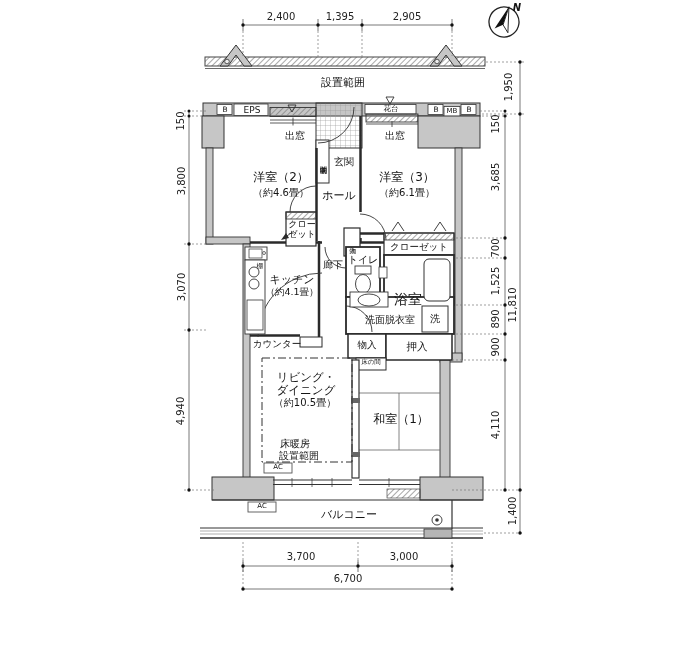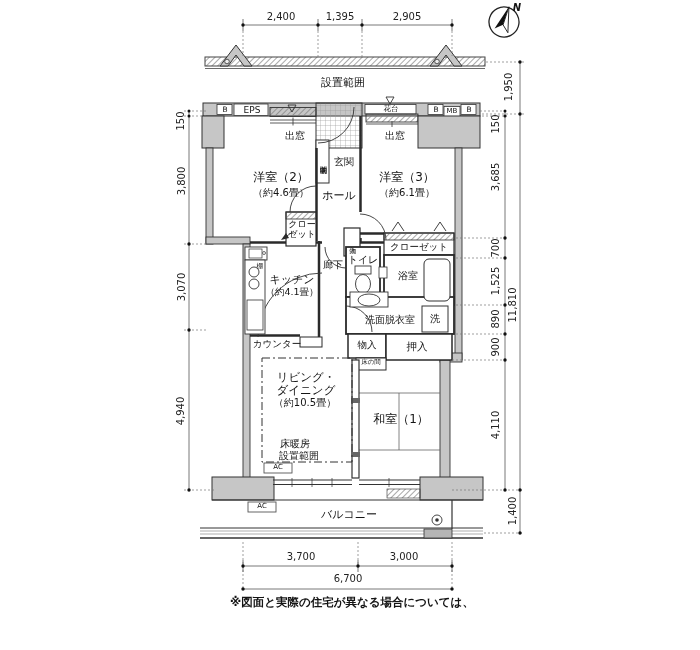--- a/index.html
+++ b/index.html
@@ -273,21 +273,21 @@
 <div class="lb" style="left:407px;top:193px;font-size:10px;">（約6.1畳）</div>
 
 <div class="lb wrap" style="left:302px;top:229px;font-size:9px;width:30px;">クローゼット</div>
 <div class="lb vert" style="left:259px;top:257px;font-size:6.5px;">棚</div>
 <div class="lb" style="left:292px;top:280px;font-size:11px;text-align:right;">キッチン</div>
 <div class="lb" style="left:292px;top:292px;font-size:9.5px;">（約4.1畳）</div>
 <div class="lb" style="left:333px;top:265px;font-size:10px;">廊下</div>
 <div class="lb" style="left:363px;top:260px;font-size:10px;">トイレ</div>
 <div class="lb vert" style="left:352px;top:242px;font-size:6.5px;">物入</div>
 <div class="lb" style="left:419px;top:247px;font-size:9.5px;">クローゼット</div>
-<div class="lb" style="left:408px;top:276px;font-size:10px;">浴室</div>
+<div class="lb" style="left:408px;top:300px;font-size:14px;">浴室</div>
 <div class="lb" style="left:390px;top:320px;font-size:10px;">洗面脱衣室</div>
 <div class="lb" style="left:435px;top:319px;font-size:10px;">洗</div>
 
 <div class="lb" style="left:277px;top:344px;font-size:9.5px;">カウンター</div>
 <div class="lb" style="left:367px;top:345px;font-size:9.5px;">物入</div>
 <div class="lb" style="left:417px;top:347px;font-size:10.5px;">押入</div>
 <div class="lb" style="left:371px;top:363px;font-size:6.5px;">床の間</div>
 
 <div class="lb wrap" style="left:306px;top:384px;font-size:11.5px;width:62px;">リビング・ダイニング</div>
 <div class="lb" style="left:305px;top:403px;font-size:10px;">（約10.5畳）</div>
@@ -317,15 +317,14 @@
 
 <div class="lb dim rot" style="left:181px;top:121px;font-size:10px;">150</div>
 <div class="lb dim rot" style="left:182px;top:181px;font-size:10px;">3,800</div>
 <div class="lb dim rot" style="left:182px;top:287px;font-size:10px;">3,070</div>
 <div class="lb dim rot" style="left:181px;top:411px;font-size:10px;">4,940</div>
 
 <div class="lb dim" style="left:301px;top:557px;font-size:10px;">3,700</div>
 <div class="lb dim" style="left:404px;top:557px;font-size:10px;">3,000</div>
 <div class="lb dim" style="left:348px;top:579px;font-size:10px;">6,700</div>
 
-<div class="lb laln bold" style="left:230px;top:602px;font-size:11.5px;">※図面と実際の住宅が異なる場合については、</div>
 
 </div>
 
 </body></html>

